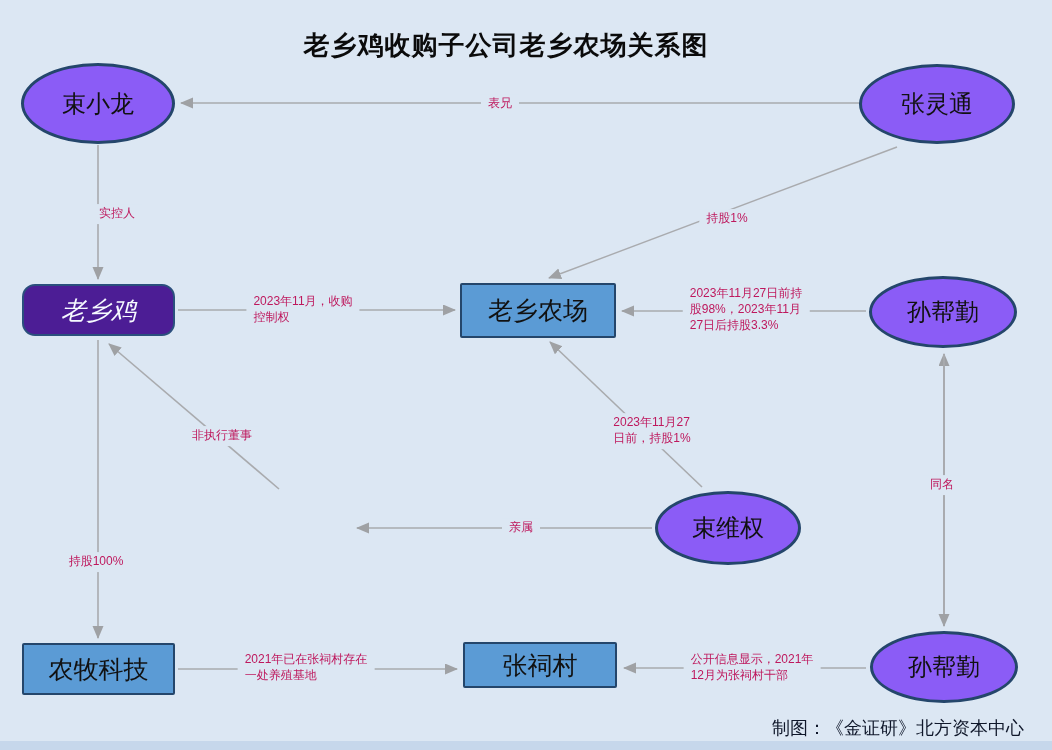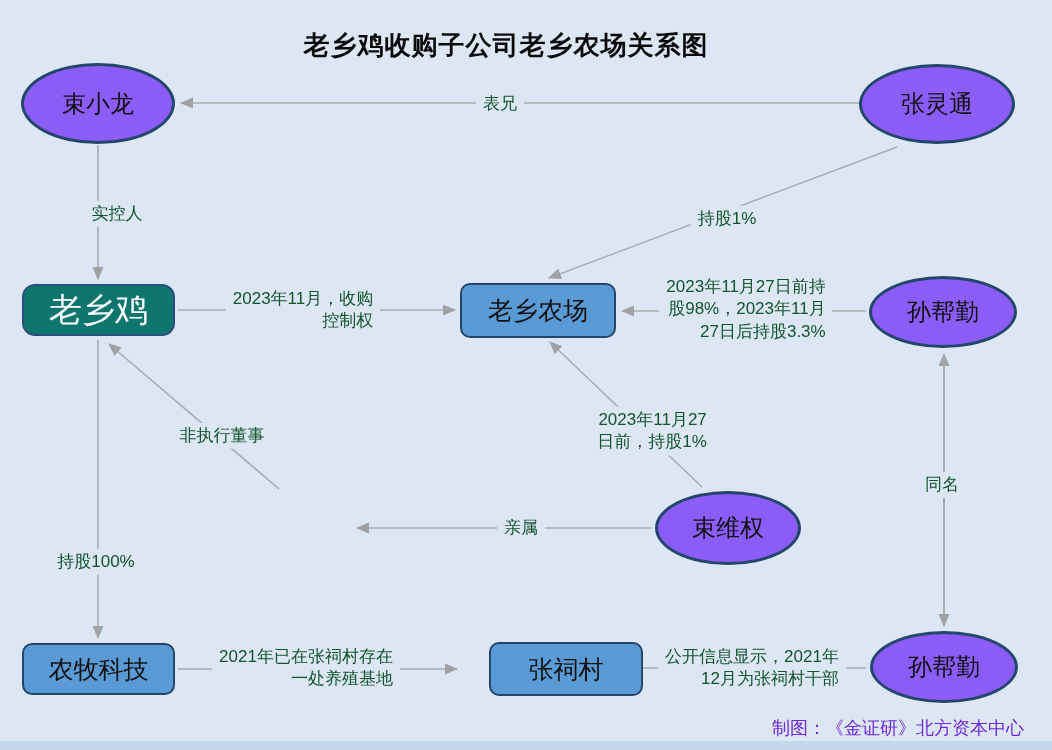--- a/index.html
+++ b/index.html
@@ -3,53 +3,53 @@
 <meta charset="utf-8">
 <style>
   html,body{margin:0;padding:0;}
   body{font-family:"Liberation Sans","DejaVu Sans",sans-serif;}
   .canvas{position:relative;width:1052px;height:750px;background:#dce7f3;overflow:hidden;}
   .bottom-band{position:absolute;left:0;bottom:0;width:100%;height:9px;background:#c6d7eb;}
   .title{position:absolute;left:0;top:28px;width:1012px;text-align:center;
          font-size:26px;font-weight:bold;color:#0b0b0b;letter-spacing:1px;}
   .edges{position:absolute;left:0;top:0;width:1052px;height:750px;z-index:1;}
   .elabel{position:absolute;z-index:2;transform:translate(-50%,-50%);
-          background:#dce7f3;color:#14532d;font-size:17px;line-height:1.32;
-          text-align:right;white-space:pre-line;padding:2px 7px;}
+          background:#dce7f3;color:#be185d;font-size:12px;line-height:1.32;
+          text-align:left;white-space:pre-line;padding:2px 7px;}
   .node{position:absolute;z-index:3;display:flex;align-items:center;justify-content:center;
         box-sizing:border-box;font-size:24px;color:#111;}
   .ellipse{background:#8b5cf6;border:3px solid #24466b;border-radius:50%;}
-  .rect{background:#5b9bd5;border:2.5px solid #24466b;border-radius:10px;font-size:25px;text-align:center;}
-  .rect-light{background:#0f766e;border:2.5px solid #2b4f7d;border-radius:13px;
-              color:#f6faff;font-size:33px;}
+  .rect{background:#5b9bd5;border:2.5px solid #24466b;border-radius:2px;font-size:25px;text-align:center;}
+  .rect-light{background:#4c1d95;border:2.5px solid #2b4f7d;border-radius:13px;
+              color:#f6faff;font-size:25px;font-style:italic;}
   
   .n-shu-xiaolong{left:21px;top:63px;width:154px;height:81px;}
   .n-zhang-lingtong{left:859px;top:64px;width:156px;height:80px;}
   .n-laoxiangji{left:22px;top:284px;width:153px;height:52px;}
   .n-laoxiang-farm{left:460px;top:283px;width:156px;height:55px;}
   .n-sun-top{left:869px;top:276px;width:148px;height:72px;}
   .n-shu-congde{left:200px;top:491px;width:150px;height:74px;}
   .n-shu-weiquan{left:655px;top:491px;width:146px;height:74px;}
   .n-nongmu{left:22px;top:643px;width:153px;height:52px;}
-  .n-zhangcicun{left:489px;top:642px;width:154px;height:54px;}
+  .n-zhangcicun{left:463px;top:642px;width:154px;height:46px;}
   .n-sun-bottom{left:870px;top:631px;width:148px;height:72px;}
   
   .l-biaoxiong{left:500px;top:104px;}
   .l-shikongren{left:117px;top:214px;}
   .l-chigu1{left:727px;top:219px;}
   .l-acquire{left:303px;top:310px;}
   .l-sun-holding{left:746px;top:310px;}
   .l-weiquan-holding{left:652px;top:431px;}
   .l-qinshu{left:521px;top:528px;}
   .l-feizhixing{left:222px;top:436px;}
   .l-chigu100{left:96px;top:562px;}
   .l-base{left:306px;top:668px;}
   .l-public{left:752px;top:668px;}
   .l-tongming{left:942px;top:485px;}
-  .credit{position:absolute;right:28px;top:716px;font-size:18px;color:#6d28d9;z-index:2;}
+  .credit{position:absolute;right:28px;top:716px;font-size:18px;color:#0f172a;z-index:2;}
 </style>
 </head>
 <body>
 
 <div class="canvas">
 
   <svg class="edges" viewBox="0 0 1052 750" xmlns="http://www.w3.org/2000/svg">
     <defs>
       <marker id="arw" markerUnits="userSpaceOnUse" markerWidth="14" markerHeight="12" refX="12" refY="5.5" orient="auto">
         <path d="M0,0 L13,5.5 L0,11 Z" fill="#9fa1a4"></path>

